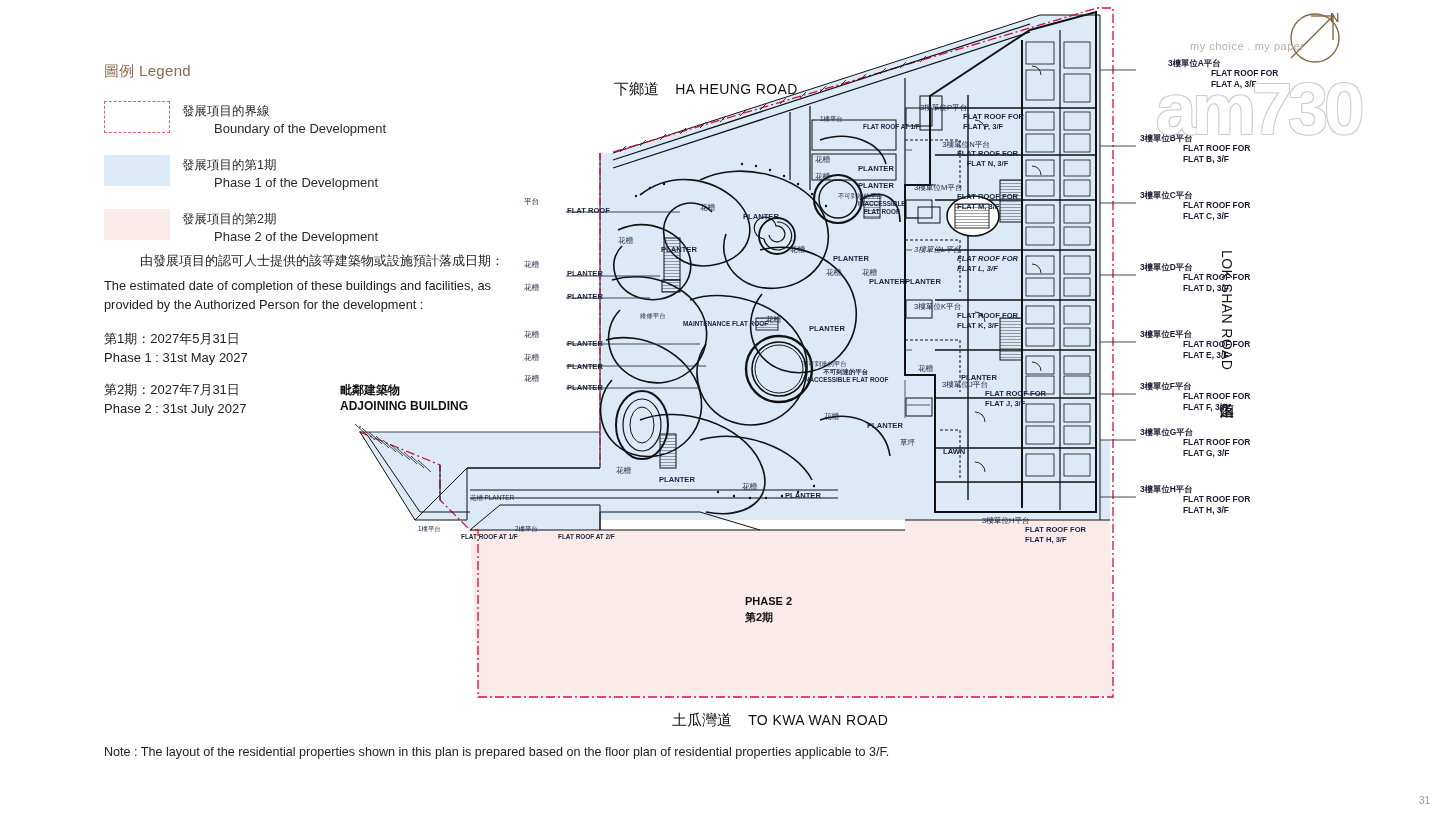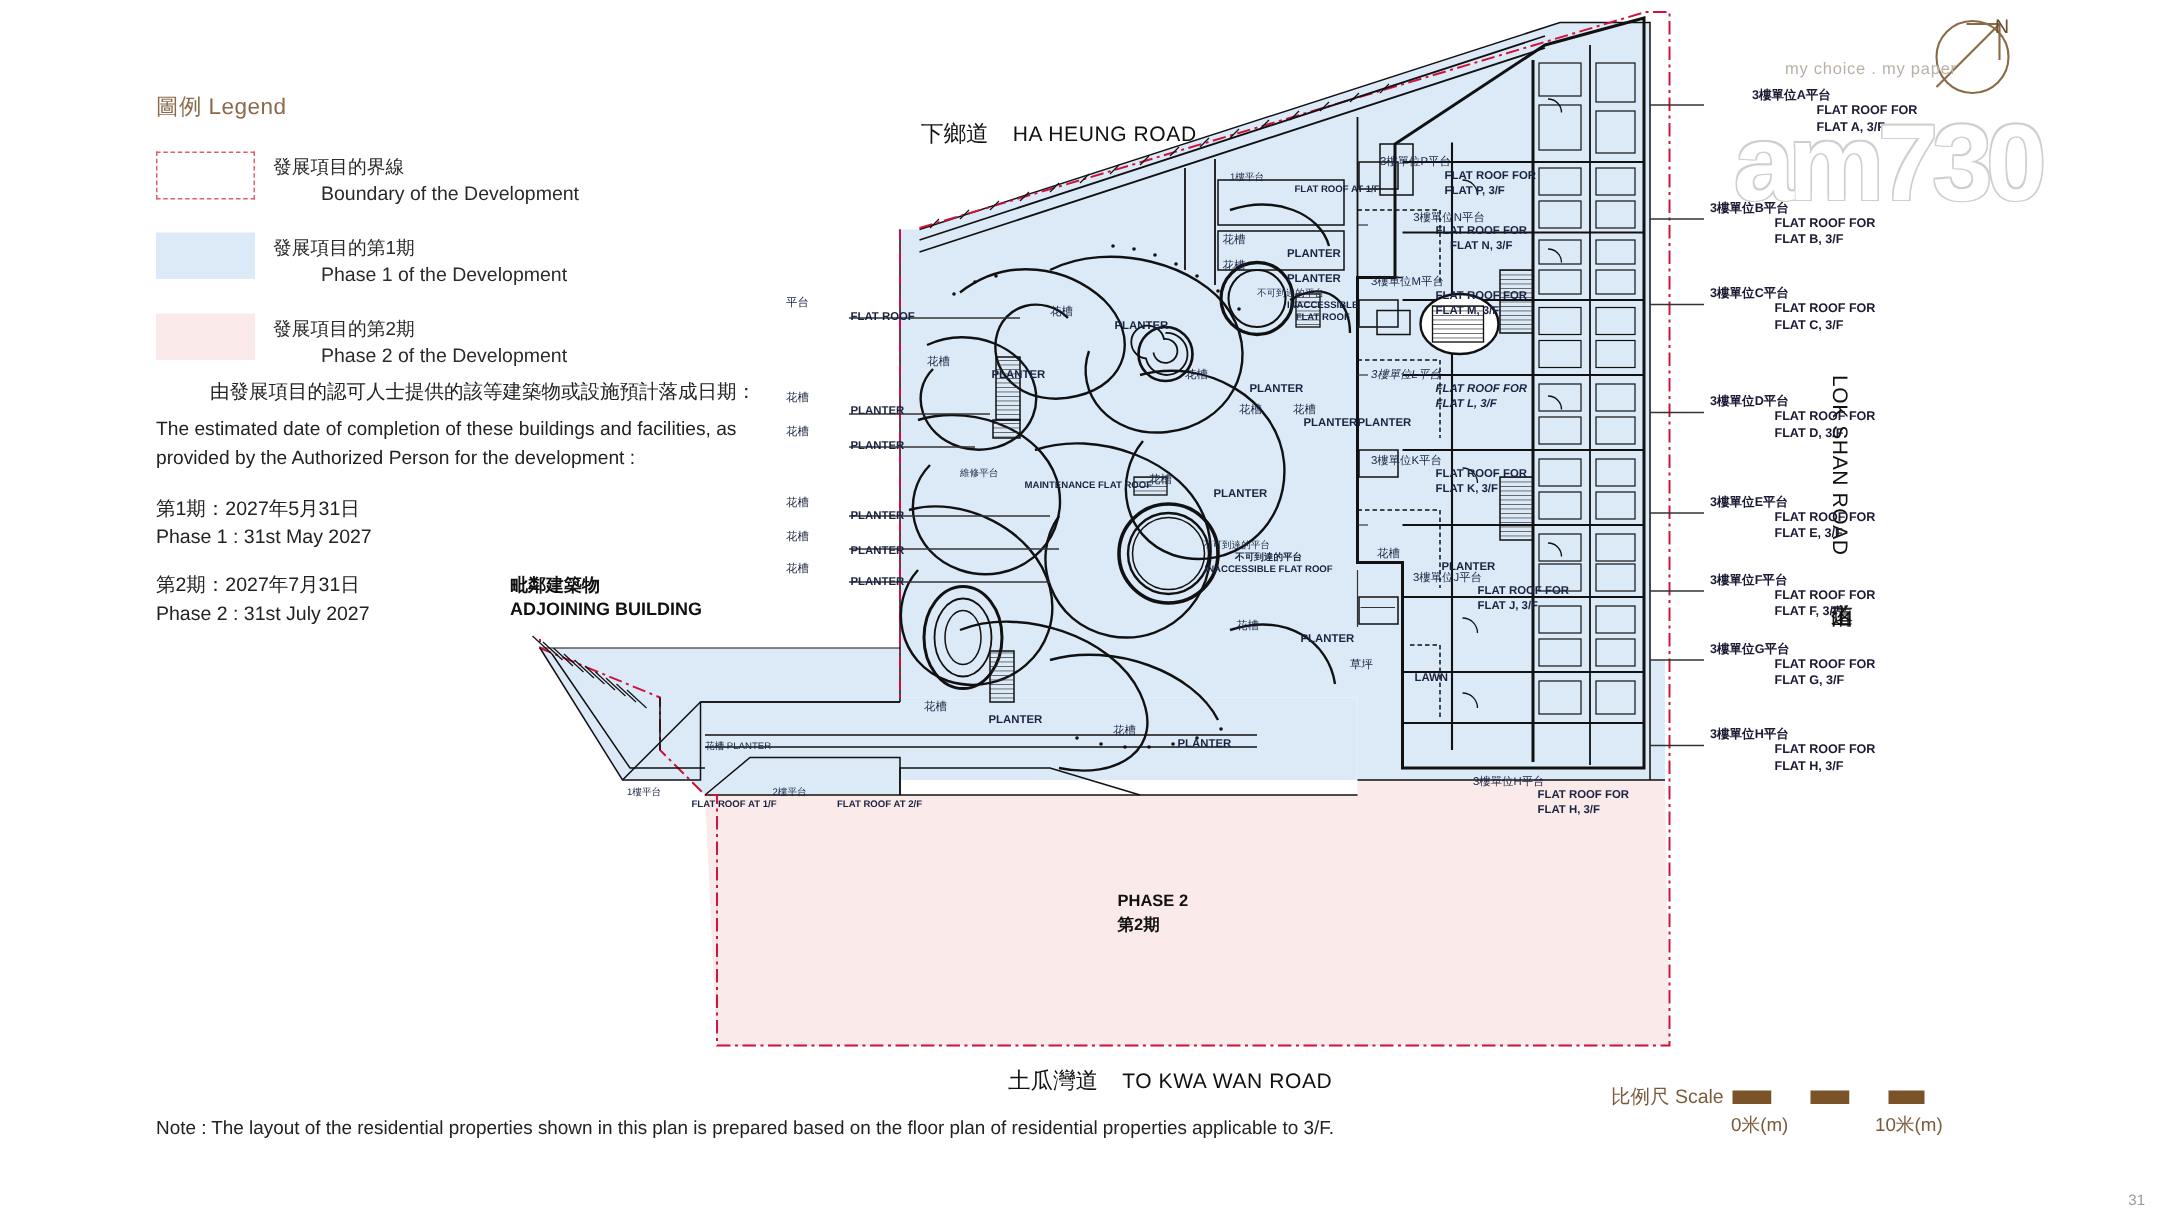--- a/index.html
+++ b/index.html
@@ -649,36 +649,20 @@
         <span class="en">INACCESSIBLE</span>
         <span class="en">FLAT ROOF</span>
       </div>
       <div class="ann" style="position: absolute; left: 760px; top: 360px; color: rgb(26, 35, 64); text-align: center;">
         <span class="cn">不可到達的平台</span>
         <span class="en">不可到達的平台</span>
         <span class="en">INACCESSIBLE FLAT ROOF</span>
       </div>
     </div>
 
-  <div class="scalebar-wrap">
-    <div class="sb-row">
-      <div class="sb-label">比例尺 Scale</div>
-      <div class="sb-bar">
-        <div class="sb-seg on" style="width:26px"></div>
-        <div class="sb-seg off" style="width:26px"></div>
-        <div class="sb-seg on" style="width:26px"></div>
-        <div class="sb-seg off" style="width:26px"></div>
-        <div class="sb-seg on" style="width:24px"></div>
-      </div>
-    </div>
-    <div class="sb-ticks">
-      <div class="sb-tick" style="left:80px">0米(m)</div>
-      <div class="sb-tick" style="left:176px">10米(m)</div>
-    </div>
-  </div>
 
   <div class="notes">
     <div>Note : The layout of the residential properties shown in this plan is prepared based on the floor plan of residential properties applicable to 3/F.</div>
   </div>
 
   <div class="page-no">31</div>
 
   <div class="watermark">
     <div class="wm-tag">my choice . my paper</div>
     <div class="wm-text">am730</div>

